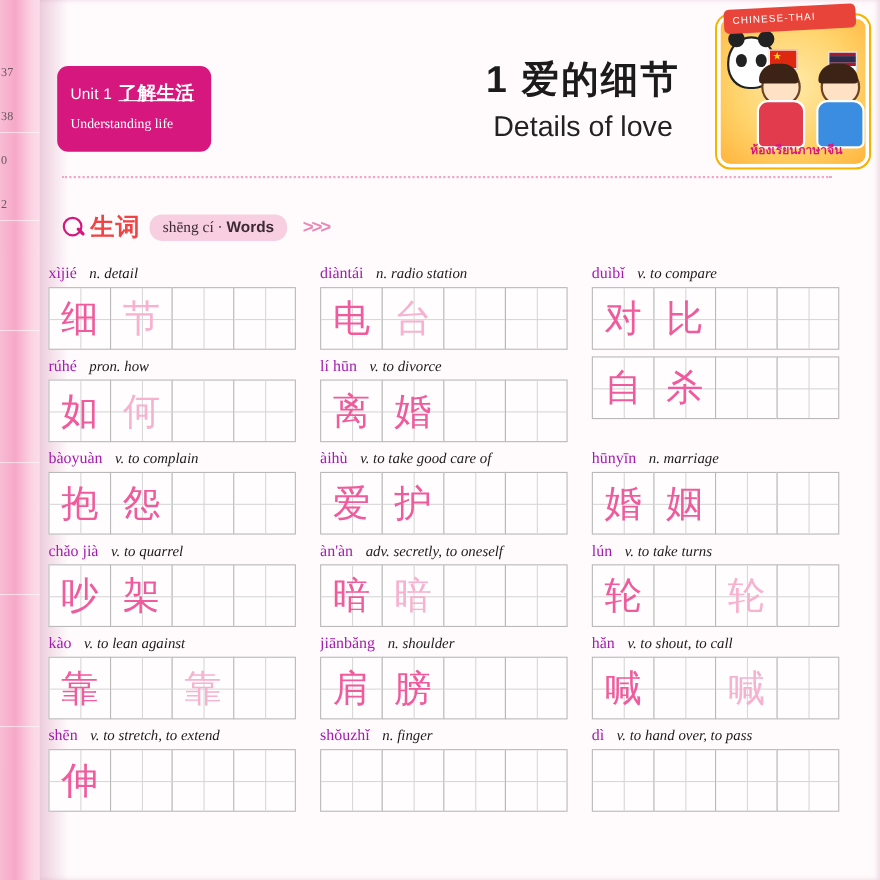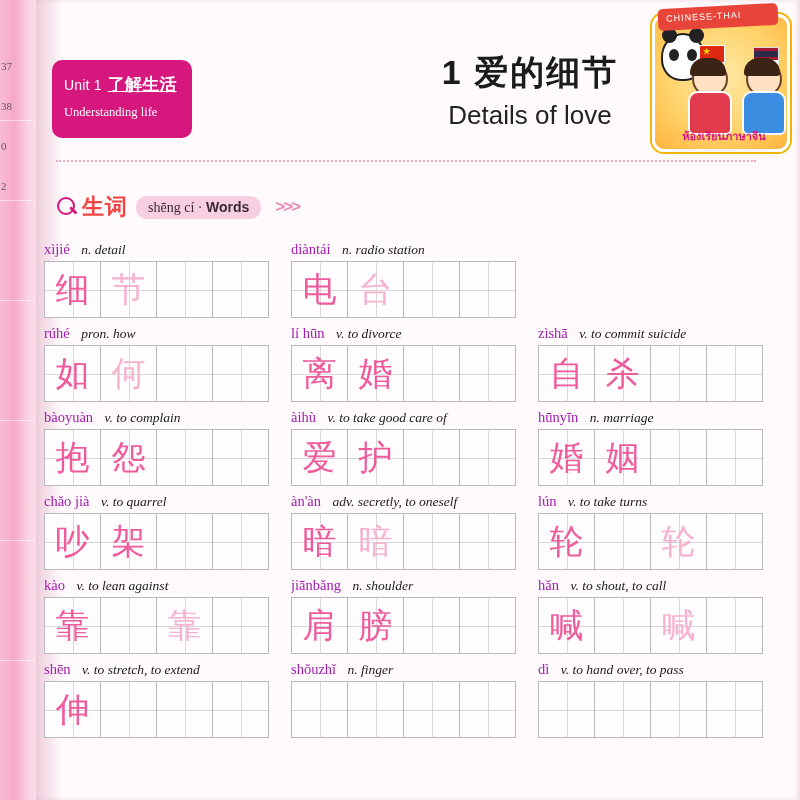--- a/index.html
+++ b/index.html
@@ -472,20 +472,36 @@
           <div class="cell">
               <span class="glyph">电</span>
             </div>
           <div class="cell faint">
               <span class="glyph">台</span>
             </div>
           <div class="cell"></div>
           <div class="cell"></div>
         </div>
       </div>
+      <div class="entry">
+        <div class="head">
+          <span class="pinyin">duìbǐ</span>
+          <span class="gloss">v. to compare</span>
+        </div>
+        <div class="boxes">
+          <div class="cell">
+              <span class="glyph">对</span>
+            </div>
+          <div class="cell">
+              <span class="glyph">比</span>
+            </div>
+          <div class="cell"></div>
+          <div class="cell"></div>
+        </div>
+      </div>
     </div>
 
     <div class="row">
       <div class="entry">
         <div class="head">
           <span class="pinyin">rúhé</span>
           <span class="gloss">pron. how</span>
         </div>
         <div class="boxes">
           <div class="cell">
@@ -508,24 +524,20 @@
               <span class="glyph">离</span>
             </div>
           <div class="cell">
               <span class="glyph">婚</span>
             </div>
           <div class="cell"></div>
           <div class="cell"></div>
         </div>
       </div>
       <div class="entry">
-        <div class="head">
-          <span class="pinyin">zìshā</span>
-          <span class="gloss">v. to commit suicide</span>
-        </div>
         <div class="boxes">
           <div class="cell">
               <span class="glyph">自</span>
             </div>
           <div class="cell">
               <span class="glyph">杀</span>
             </div>
           <div class="cell"></div>
           <div class="cell"></div>
         </div>

